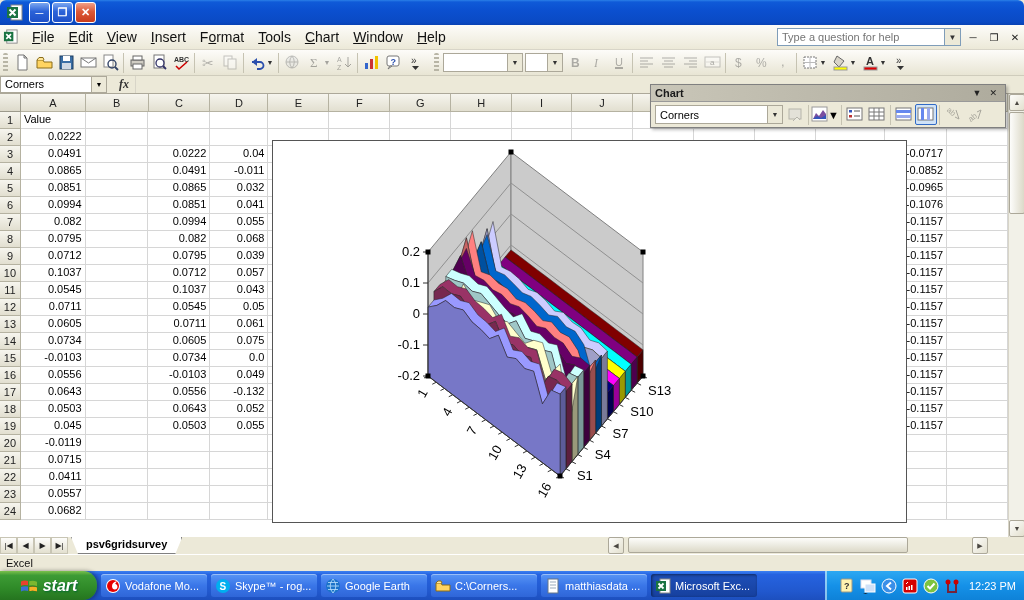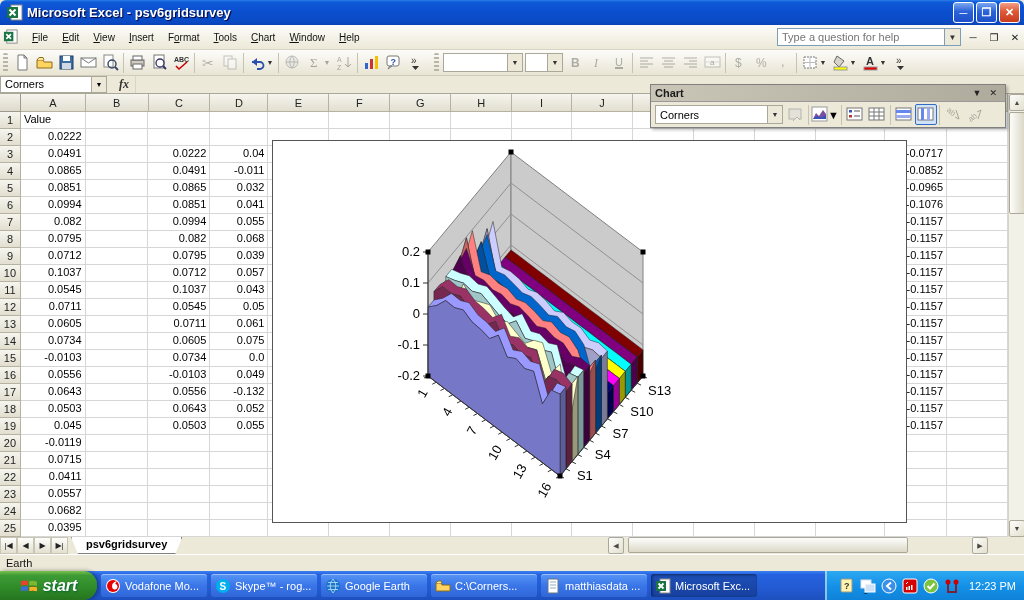--- a/index.html
+++ b/index.html
@@ -12,21 +12,21 @@
   .titlebar .app-ico { width:17px; height:17px; margin:0 4px 0 2px; }
   .titlebar .title { color:#fff; font-weight:bold; font-size:13px; text-shadow:1px 1px 1px #003; flex:1; }
   .winbtn { width:21px; height:21px; margin-left:2px; border-radius:3px; border:1px solid #fff; color:#fff;
     display:flex; align-items:center; justify-content:center; font-size:11px; font-weight:bold;
     background:linear-gradient(180deg,#7ba7f0,#2b62d8 45%,#1e50c8); }
   .winbtn.close { background:linear-gradient(180deg,#f2a088,#dd5937 45%,#c93c1d); }
 
   
   .menubar { height:25px; background:linear-gradient(180deg,#FDFCF9,#ECE9D8); display:flex; align-items:center; border-bottom:1px solid #d8d5c8; }
   .menubar .wb-ico { width:16px; height:16px; margin:0 6px 0 3px; }
-  .menu-item { padding:4px 7px; font-size:10px; color:#111; }
+  .menu-item { padding:4px 7px; font-size:14px; color:#111; }
   .menu-item u { text-underline-offset:1px; }
   .help-combo { margin-left:auto; display:flex; align-items:center; }
   .help-input { width:168px; height:18px; border:1px solid #7F9DB9; background:#fff; color:#9a9a9a; font-size:11px; padding:2px 4px; font-family:"Liberation Sans",sans-serif; }
   .combo-arrow-btn { width:16px; height:18px; border:1px solid #7F9DB9; border-left:none; background:#ECE9D8; font-size:8px; color:#333; display:flex; align-items:center; justify-content:center; }
   .docbtn { width:18px; height:18px; margin-left:3px; display:flex; align-items:center; justify-content:center; color:#222; font-size:10px; }
 
   
   .toolrow { height:26px; background:linear-gradient(180deg,#FDFCF9,#E8E5D4); display:flex; align-items:center; border-bottom:1px solid #cfccbc; }
   .grip { width:5px; height:20px; margin:0 3px; background:repeating-linear-gradient(180deg,#b8b5a5 0 2px,transparent 2px 4px); border-radius:2px; }
   .tbtn { min-width:22px; height:22px; padding:0 1px; display:flex; align-items:center; justify-content:center; border-radius:2px; }
@@ -100,21 +100,20 @@
 </style>
 </head>
 <body>
 
 <div class="titlebar">
   <svg class="app-ico" viewBox="0 0 17 17">
     <rect x="5" y="1" width="11" height="15" fill="#fff" stroke="#888"></rect>
     <rect x="1" y="3" width="11" height="11" fill="#1A7342"></rect>
     <path d="M3.5 5.5l6 6M9.5 5.5l-6 6" stroke="#fff" stroke-width="2"></path>
   </svg>
-  <span class="title">Microsoft Excel - psv6gridsurvey</span>
   <div class="winbtn">─</div>
   <div class="winbtn">❐</div>
   <div class="winbtn close">✕</div>
 </div>
 
 <div class="menubar">
   <svg class="wb-ico" viewBox="0 0 17 17">
     <rect x="4" y="1" width="11" height="14" fill="#fff" stroke="#888"></rect>
     <rect x="1" y="3" width="10" height="10" fill="#1A7342"></rect>
     <path d="M3.5 5.5l5 5M8.5 5.5l-5 5" stroke="#fff" stroke-width="1.8"></path>
@@ -832,39 +831,20 @@
           <div class="cell" style="width:64px"></div>
           <div class="cell" style="width:64px"></div>
           <div class="cell" style="width:64px"></div>
           <div class="cell" style="width:73px"></div>
           <div class="cell" style="width:65px"></div>
           <div class="cell" style="width:64px"></div>
         </div>
         <div class="g-row">
           <div class="rowhdr" style="width:22px">24</div>
           <div class="cell num" style="width:68px">0.0682</div>
-          <div class="cell" style="width:66px"></div>
-          <div class="cell" style="width:65px"></div>
-          <div class="cell" style="width:61px"></div>
-          <div class="cell" style="width:64px"></div>
-          <div class="cell" style="width:64px"></div>
-          <div class="cell" style="width:64px"></div>
-          <div class="cell" style="width:64px"></div>
-          <div class="cell" style="width:63px"></div>
-          <div class="cell" style="width:64px"></div>
-          <div class="cell" style="width:64px"></div>
-          <div class="cell" style="width:64px"></div>
-          <div class="cell" style="width:64px"></div>
-          <div class="cell" style="width:73px"></div>
-          <div class="cell" style="width:65px"></div>
-          <div class="cell" style="width:64px"></div>
-        </div>
-        <div class="g-row">
-          <div class="rowhdr" style="width:22px">25</div>
-          <div class="cell num" style="width:68px">0.0395</div>
           <div class="cell" style="width:66px"></div>
           <div class="cell" style="width:65px"></div>
           <div class="cell" style="width:61px"></div>
           <div class="cell" style="width:64px"></div>
           <div class="cell" style="width:64px"></div>
           <div class="cell" style="width:64px"></div>
           <div class="cell" style="width:64px"></div>
           <div class="cell" style="width:63px"></div>
           <div class="cell" style="width:64px"></div>
           <div class="cell" style="width:64px"></div>
@@ -1084,21 +1064,21 @@
   <div class="tabnav">▶|</div>
   <div class="sheettab">psv6gridsurvey</div>
   <div class="hscroll">
     <div class="sbtn" style="position:absolute;left:8px;">◀</div>
     <div class="hthumb"></div>
     <div class="sbtn right">▶</div>
   </div>
 </div>
 
 <div class="statusbar">
-  <span>Earth</span>
+  <span>Excel</span>
 </div>
 
 <div class="taskbar">
   <div class="startbtn">
     <svg width="18" height="18" viewBox="0 0 18 18">
       <path d="M1 4.5 Q4 2.8 8 4 L8 8.3 Q4 7.3 1 8.8 Z" fill="#E8412C"></path>
       <path d="M9.2 4.3 Q13 3 17 4.8 L17 9 Q13 7.5 9.2 8.6 Z" fill="#7DB72F"></path>
       <path d="M1 10 Q4 8.6 8 9.6 L8 14 Q4 13 1 14.4 Z" fill="#3B6FD6"></path>
       <path d="M9.2 9.9 Q13 8.9 17 10.3 L17 14.6 Q13 13.2 9.2 14.2 Z" fill="#F6B built26"></path>
       <path d="M9.2 9.9 Q13 8.9 17 10.3 L17 14.6 Q13 13.2 9.2 14.2 Z" fill="#F6B126"></path>

